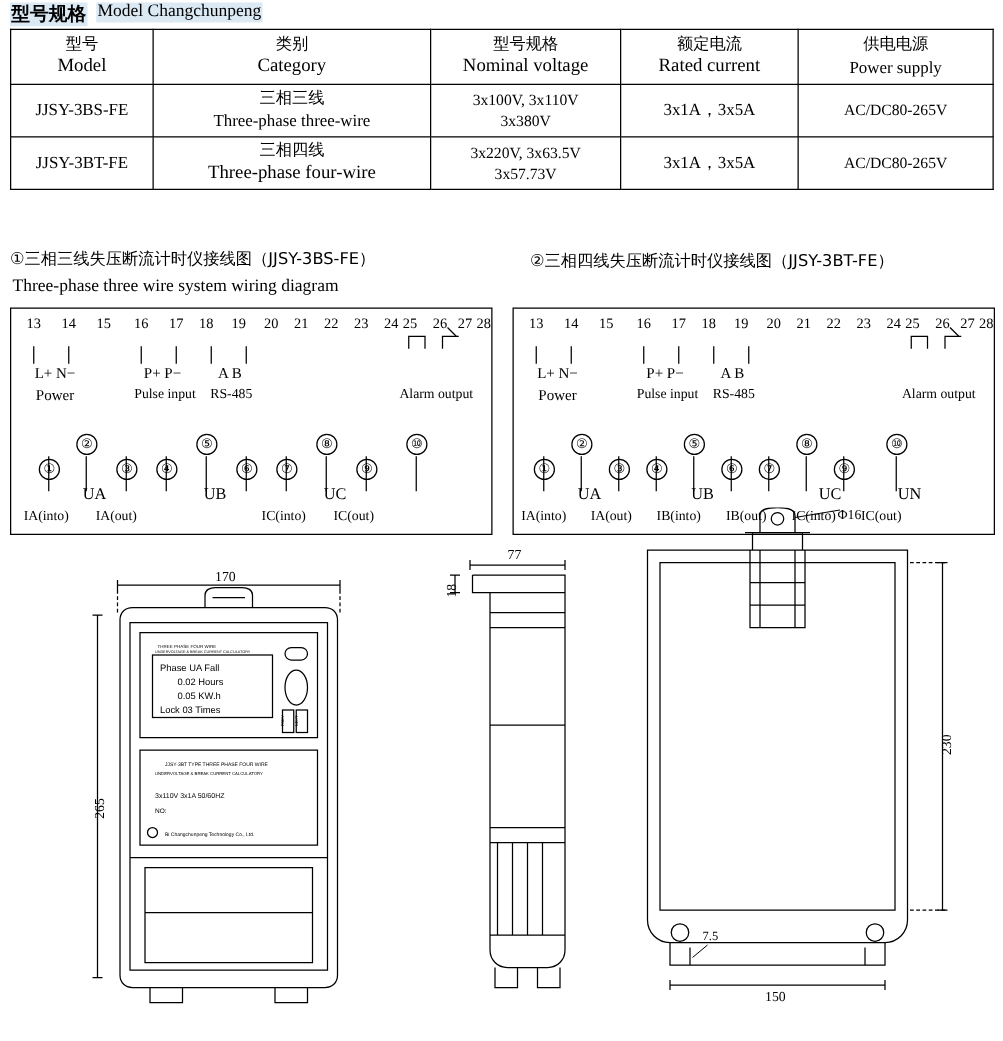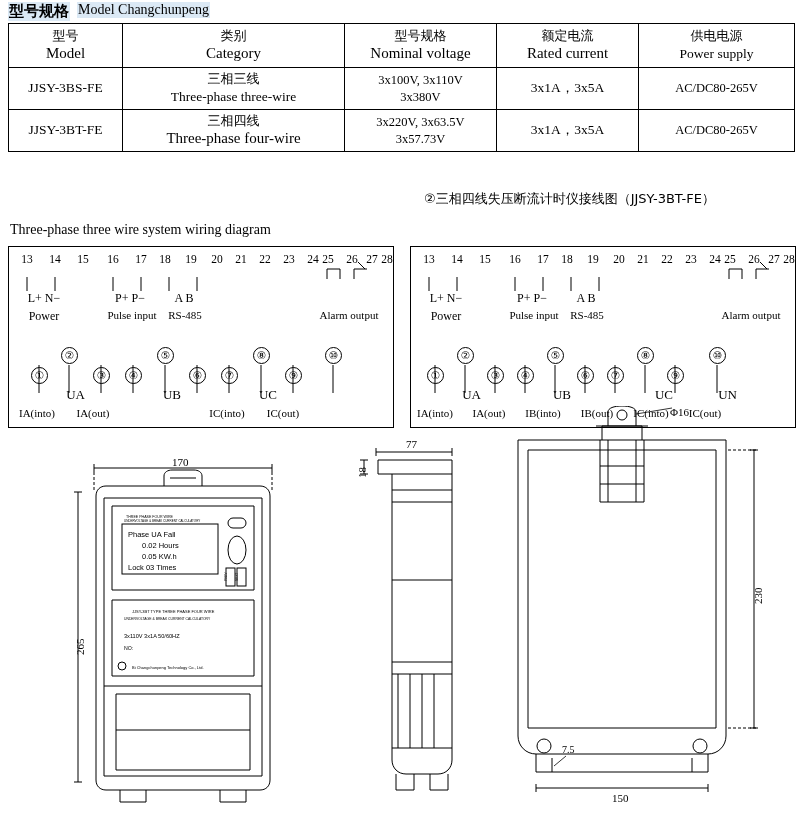--- a/index.html
+++ b/index.html
@@ -151,23 +151,26 @@
       <td>
         <span class="en-m">3x1A，3x5A</span>
       </td>
       <td>
         <span class="en-s">AC/DC80-265V</span>
       </td>
     </tr>
   </tbody>
     </table>
 
+  <div class="cap" style="left:8px; top:198px;">
+    <span class="c1">①三相三线失压断流计时仪接线图（JJSY-3BS-FE）</span>
+  </div>
   <div class="cap-en" style="left:10px; top:222px;">Three-phase three wire system wiring diagram</div>
 
-  <div class="cap" style="left:424px; top:190px;">
+  <div class="cap" style="left:424px; top:200px;">
     <span class="c1">②三相四线失压断流计时仪接线图（JJSY-3BT-FE）</span>
   </div>
 
   <div class="wbox" style="left:8px; top:246px; width:386px; height:182px;">
     <svg width="384" height="180" viewBox="0 0 384 180">
 
       <g stroke="#000" stroke-width="1" fill="none">
 
         <path d="M318 32 L318 22 L331 22 L331 32"></path>
         <path d="M345 32 L345 22 L358 22"></path>

